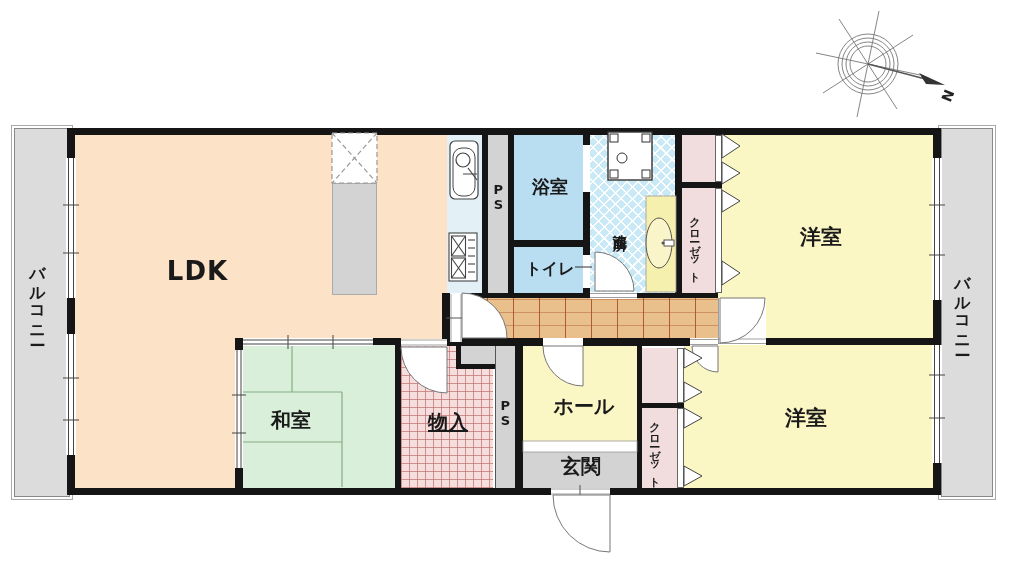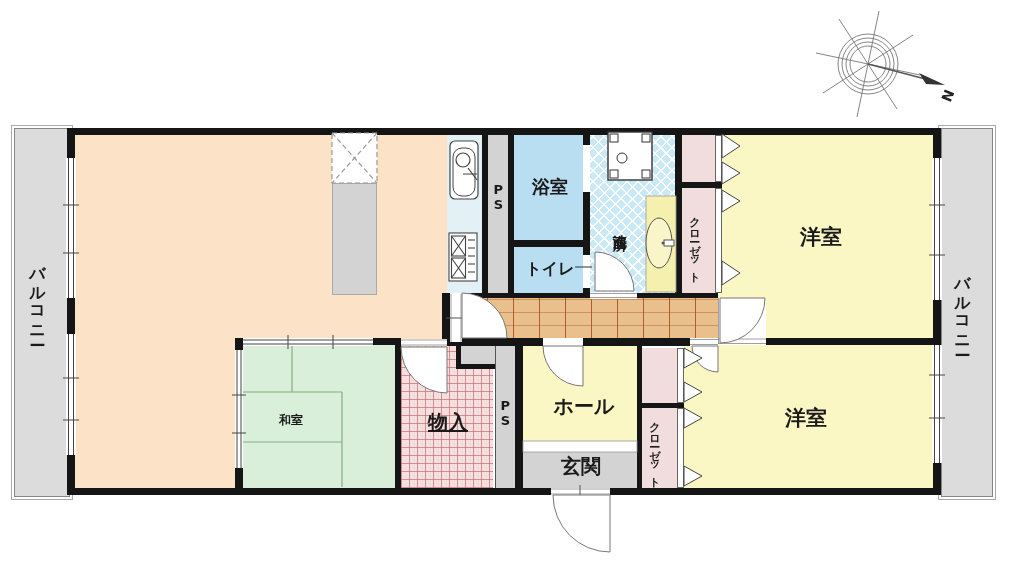--- a/index.html
+++ b/index.html
@@ -263,21 +263,22 @@
       <line x1="816" y1="53" x2="920" y2="75"></line>
       <line x1="839" y1="19" x2="897" y2="109"></line>
       <line x1="879" y1="11" x2="857" y2="117"></line>
       <line x1="913" y1="35" x2="823" y2="93"></line>
       <line x1="868" y1="64" x2="933" y2="81" stroke="#555" stroke-width="1.3"></line>
       <polygon points="945,85 919,73 926,84" fill="#333" stroke="none"></polygon>
       <text x="950" y="95" transform="rotate(112 950 90)" font-size="14" font-weight="bold" fill="#222" stroke="none" font-family="DejaVu Sans, Liberation Sans, sans-serif">N</text>
     </g>
   </svg>
 
-  <div class="label" style="left:263px;top:407px;width:56px;height:26px;font-size:12px;">和室</div>
+  <div class="label" style="left:155px;top:255px;width:85px;height:34px;font-size:26px;letter-spacing:1px;">LDK</div>
+  <div class="label" style="left:263px;top:407px;width:56px;height:26px;font-size:20px;">和室</div>
   <div class="label" style="left:420px;top:409px;width:56px;height:26px;font-size:20px;text-decoration:underline;">物入</div>
   <div class="label" style="left:546px;top:393px;width:76px;height:26px;font-size:20px;">ホール</div>
   <div class="label" style="left:553px;top:453px;width:56px;height:26px;font-size:20px;">玄関</div>
   <div class="label" style="left:522px;top:176px;width:56px;height:22px;font-size:18px;">浴室</div>
   <div class="label" style="left:524px;top:259px;width:52px;height:20px;font-size:16px;">トイレ</div>
   <div class="label vtext" style="left:611px;top:194px;width:18px;height:62px;font-size:14px;letter-spacing:1px;">洗面所</div>
   <div class="label" style="left:793px;top:224px;width:56px;height:26px;font-size:21px;">洋室</div>
   <div class="label" style="left:778px;top:405px;width:56px;height:26px;font-size:21px;">洋室</div>
   <div class="label vtext" style="left:687px;top:194px;width:14px;height:98px;font-size:11px;letter-spacing:1px;">クローゼット</div>
   <div class="label vtext" style="left:647px;top:410px;width:14px;height:76px;font-size:11px;letter-spacing:1px;">クローゼット</div>

